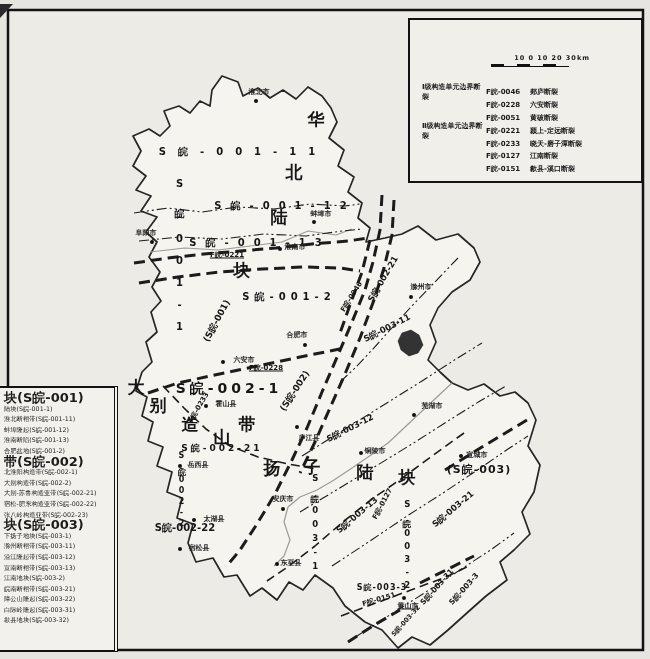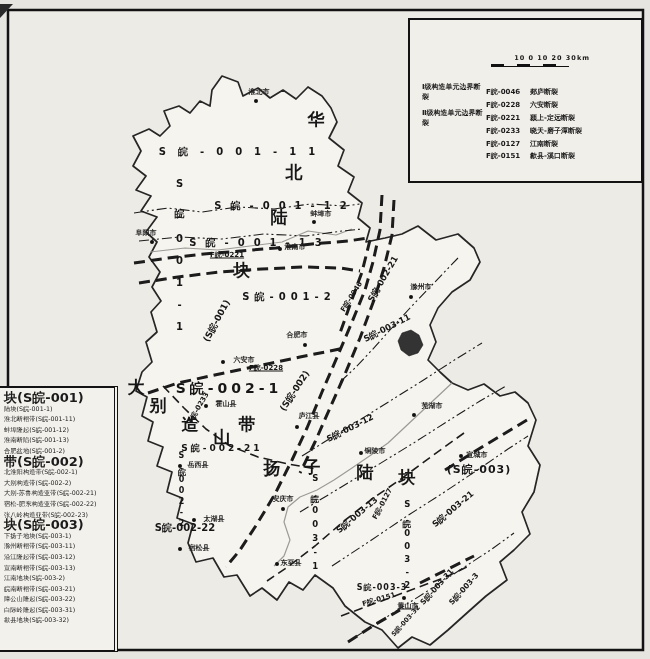--- a/index.html
+++ b/index.html
@@ -130,21 +130,21 @@
       <div class="city" style="left: 198px; top: 465px; text-align: center;">岳西县</div>
       <div class="dot" style="left: 180px; top: 466px;"></div>
       <div class="city" style="left: 214px; top: 519px;">太湖县</div>
       <div class="dot" style="left: 194px; top: 520px;"></div>
       <div class="city" style="left: 199px; top: 548px;">宿松县</div>
       <div class="dot" style="left: 180px; top: 549px;"></div>
       <div class="city" style="left: 283px; top: 499px;">安庆市</div>
       <div class="dot" style="left: 283px; top: 509px;"></div>
       <div class="city" style="left: 291px; top: 563px;">东至县</div>
       <div class="dot" style="left: 277px; top: 564px;"></div>
-      <div class="city" style="left: 309px; top: 416px; font-family: Liberation Serif, serif;">庐江县</div>
+      <div class="city" style="left: 309px; top: 438px; font-family: Liberation Serif, serif;">庐江县</div>
       <div class="dot" style="left: 297px; top: 427px;"></div>
       <div class="city" style="left: 375px; top: 451px;">铜陵市</div>
       <div class="dot" style="left: 361px; top: 453px;"></div>
       <div class="city" style="left: 432px; top: 406px;">芜湖市</div>
       <div class="dot" style="left: 414px; top: 415px;"></div>
       <div class="city" style="left: 477px; top: 455px;">宣城市</div>
       <div class="dot" style="left: 461px; top: 456px;"></div>
       <div class="city" style="left: 408px; top: 606px; text-decoration: underline;">黄山市</div>
       <div class="dot" style="left: 404px; top: 598px;"></div>
     </div>
@@ -157,20 +157,25 @@
     <div class="lrows" id="legend-rows">
         <div class="lrow">
           <span class="lgroup">Ⅰ级构造单元边界断裂</span>
           <span class="lcode">F皖-0046</span>
           <span class="lname">郯庐断裂</span>
         </div>
         <div class="lrow">
           <span class="lgroup"></span>
           <span class="lcode">F皖-0228</span>
           <span class="lname">六安断裂</span>
+        </div>
+        <div class="lrow">
+          <span class="lgroup"></span>
+          <span class="lcode">F皖-0051</span>
+          <span class="lname">黄破断裂</span>
         </div>
         <div class="lrow">
           <span class="lgroup">Ⅱ级构造单元边界断裂</span>
           <span class="lcode">F皖-0221</span>
           <span class="lname">颍上-定远断裂</span>
         </div>
         <div class="lrow">
           <span class="lgroup"></span>
           <span class="lcode">F皖-0233</span>
           <span class="lname">晓天-磨子潭断裂</span>

